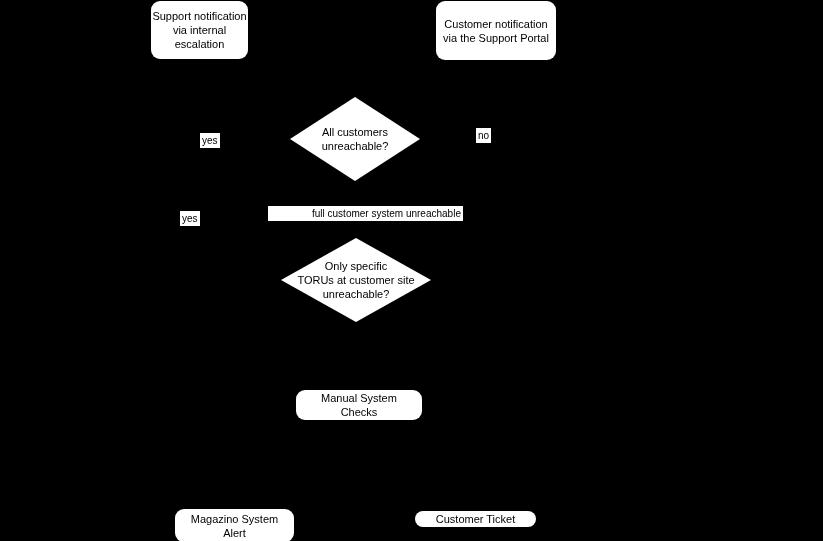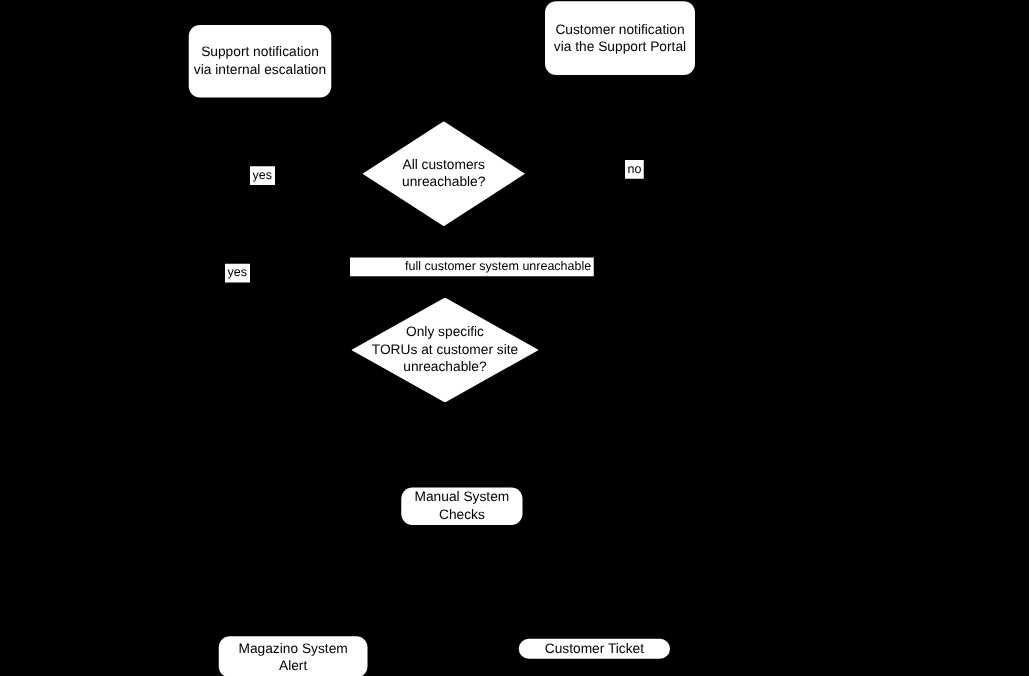--- a/index.html
+++ b/index.html
@@ -32,31 +32,31 @@
   .edge-label {
     position: absolute;
     background: var(--label-bg, #ffffff);
     color: var(--label-text, #000000);
     font-size: 10px;
     line-height: 13px;
     padding: 1px 2px;
     white-space: nowrap;
   }
   
-  .n-support   { left: 151px; top: 1px;   width: 114px; height: 58px; margin-top: 19px; }
+  .n-support   { left: 151px; top: 1px;   width: 97px; height: 58px; }
   .n-customer  { left: 436px; top: 1px;   width: 120px; height: 59px; }
   .d-all       { left: 290px; top: 97px;  width: 130px; height: 84px; }
   .d-toru      { left: 281px; top: 238px; width: 150px; height: 84px; }
-  .n-manual    { left: 296px; top: 390px; width: 97px; height: 30px; margin-left: 25px; }
+  .n-manual    { left: 296px; top: 390px; width: 126px; height: 30px; }
   .n-magazino  { left: 175px; top: 509px; width: 119px; height: 33px; }
   .n-ticket    { left: 415px; top: 511px; width: 121px; height: 16px; }
   
   .l-yes-upper { left: 200px; top: 133px; }
-  .l-no        { left: 500px; top: 128px; }
-  .l-full      { left: 280px; top: 206px; padding-left: 44px; }
+  .l-no        { left: 476px; top: 128px; }
+  .l-full      { left: 268px; top: 206px; padding-left: 44px; }
   .l-yes-lower { left: 180px; top: 211px; }
 </style>
 </head>
 <body>
 
 <div class="canvas">
 
   <div class="node rect n-support">Support notification
 via internal escalation</div>
 

